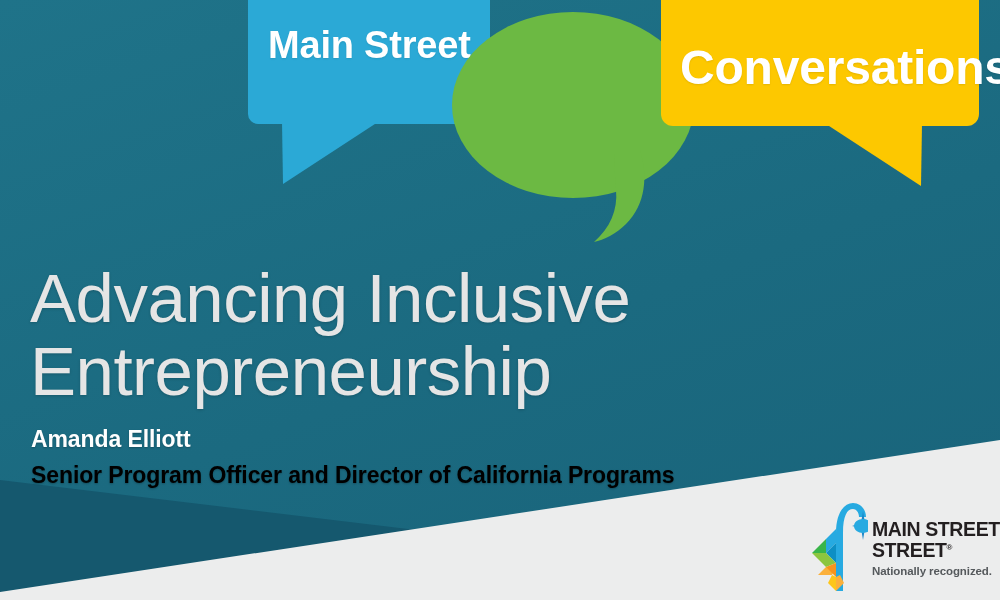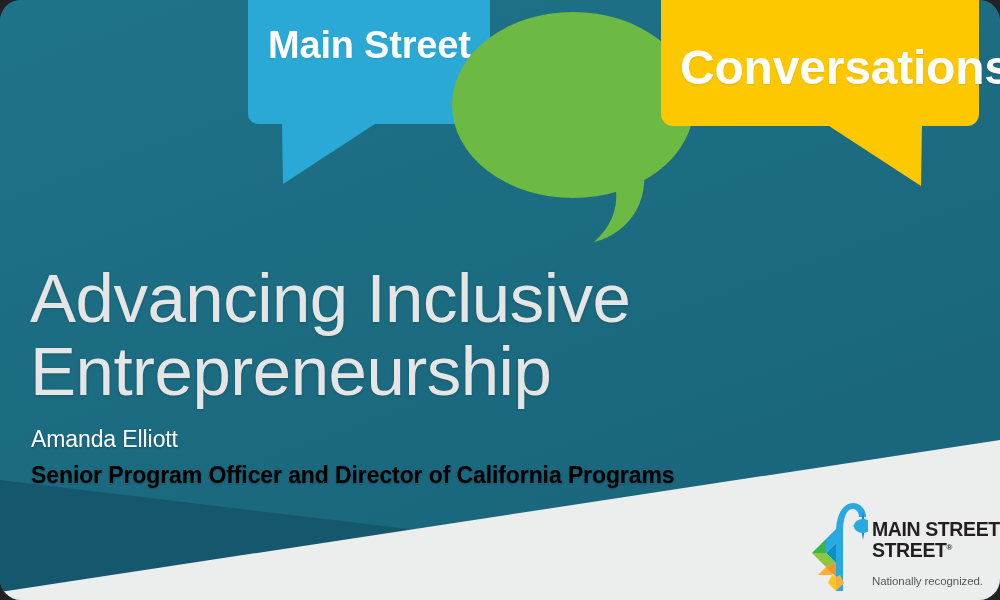--- a/index.html
+++ b/index.html
@@ -7,21 +7,20 @@
     padding: 0;
     background: #222;
   }
   #slide {
     position: relative;
     width: 1000px;
     height: 600px;
     overflow: hidden;
     background: #1c6e85;
     font-family: "Liberation Sans", sans-serif;
-    border-radius: 21px;
     -webkit-font-smoothing: antialiased;
   }
 
   
   .bg-base {
     position: absolute;
     inset: 0;
     background: linear-gradient(160deg, #1f7389 0%, #1b6a80 55%, #19637a 100%);
   }
   .wedge-dark {
@@ -127,21 +126,21 @@
     text-shadow: 0 1px 3px rgba(0,0,0,0.18);
   }
   .title-line { display: block; }
 
   .presenter-name {
     position: absolute;
     left: 31px;
     top: 426px;
     color: #ffffff;
     font-size: 23px;
-    font-weight: normal;
+    font-weight: bold;
     letter-spacing: -0.1px;
     text-shadow: 0 1px 2px rgba(0,0,0,0.25);
   }
   .presenter-role {
     position: absolute;
     left: 31px;
     top: 462px;
     color: #000000;
     font-size: 23px;
     font-weight: bold;
@@ -172,25 +171,26 @@
     font-weight: bold;
     line-height: 1.06;
     letter-spacing: -0.4px;
     white-space: nowrap;
   }
   .logo-wordmark sup {
     font-size: 8px;
     vertical-align: super;
   }
   .logo-tagline {
-    margin-top: 15px;
+    margin-top: 5px;
     color: #55595c;
     font-size: 11.5px;
     letter-spacing: -0.1px;
     white-space: nowrap;
+    font-weight: bold;
   }
 </style>
 </head>
 <body>
 
 <div id="slide">
 
   <div class="bg-base"></div>
   <div class="wedge-dark"></div>
   <div class="wedge-white"></div>

